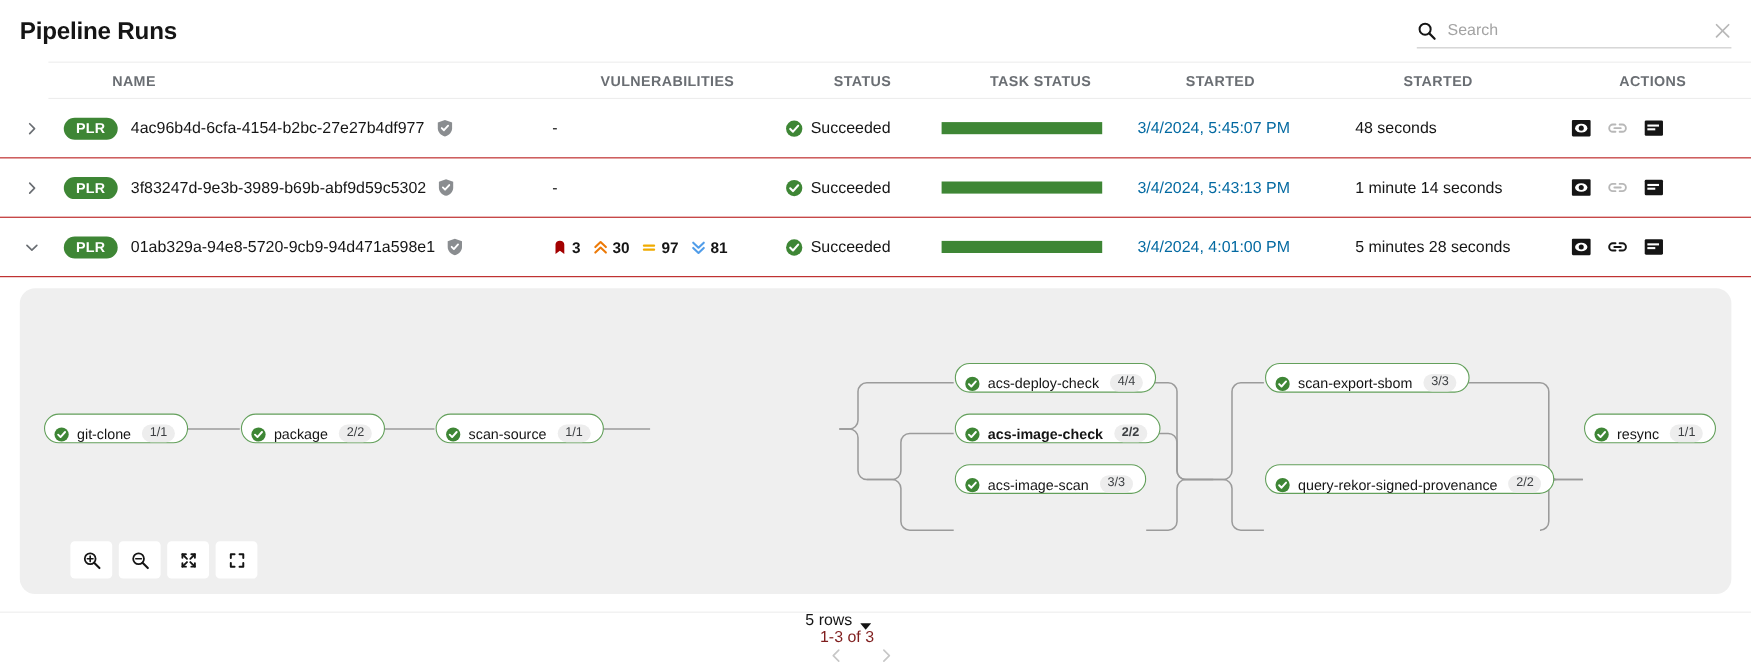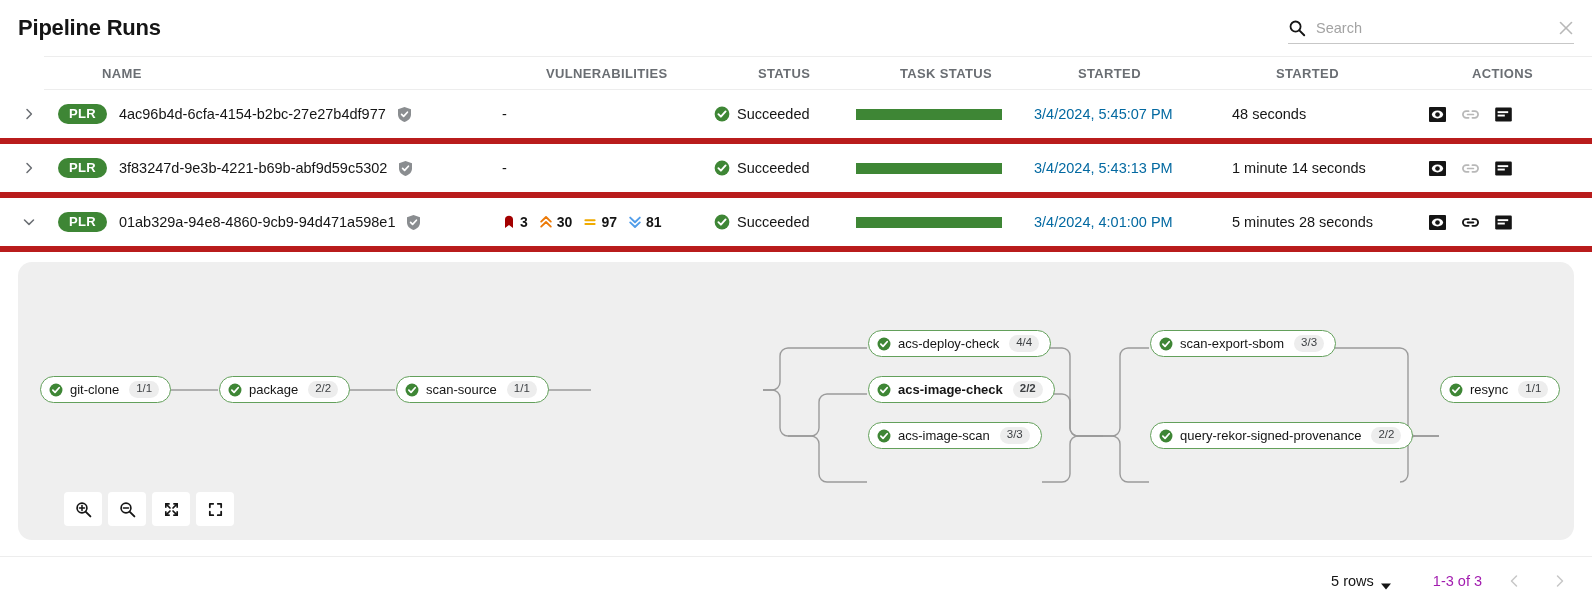--- a/index.html
+++ b/index.html
@@ -65,21 +65,21 @@
     font-size: 13px;
     font-weight: bold;
     color: #6a6e73;
     letter-spacing: 0.35px;
     margin-left: 44px;
   }
   .trow {
     display: flex;
     align-items: center;
     height: 54px;
-    border-bottom: 6px solid #b91c1c;
+    border-bottom: 1px solid #b91c1c;
     font-size: 14.5px;
   }
   .c-toggle  { width: 58px; flex: 0 0 58px; display:flex; justify-content:center; align-items:center; }
   .c-name    { width: 444px; flex: 0 0 444px; display:flex; align-items:center; }
   .c-vuln    { width: 212px; flex: 0 0 212px; display:flex; align-items:center; }
   .c-status  { width: 142px; flex: 0 0 142px; display:flex; align-items:center; }
   .c-task    { width: 178px; flex: 0 0 178px; display:flex; align-items:center; }
   .c-started { width: 198px; flex: 0 0 198px; }
   .c-dur     { width: 196px; flex: 0 0 196px; }
   .c-actions { width: 164px; flex: 0 0 164px; display:flex; align-items:center; gap: 14px; }
@@ -135,21 +135,21 @@
     height: 278px;
     background: #efefef;
     border-radius: 14px;
     overflow: hidden;
   }
   .graph-svg { position: absolute; inset: 0; width: 100%; height: 100%; }
 
   .node {
     position: absolute;
     display: flex;
-    align-items: center;
+    align-items: flex-end;
     height: 27px;
     background: #ffffff;
     border: 1.5px solid #63a05b;
     border-radius: 14px;
     padding: 0 11px 0 8px;
     white-space: nowrap;
     cursor: pointer;
   }
   .node .ok-icon { width: 14px; height: 14px; flex: 0 0 14px; }
   .node-label {
@@ -189,28 +189,29 @@
   .footer {
     position: absolute;
     left: 0; right: 0; bottom: 0;
     height: 48px;
     border-top: 1px solid #ededed;
     display: flex;
     align-items: center;
     justify-content: flex-end;
     padding-right: 26px;
     gap: 0;
+    flex-direction: column;
   }
   .rows-select {
     display: flex; align-items: center; gap: 7px;
     font-size: 14.5px; color: #151515; cursor: pointer;
     margin-right: 42px;
   }
   .caret-down { width: 10px; height: 7px; display:block; }
-  .range-text { font-size: 14.5px; color: #a21caf; margin-right: 26px; }
+  .range-text { font-size: 14.5px; color: #7f1d1d; margin-right: 26px; }
   .pager { display: flex; align-items: center; gap: 34px; }
   .pager-btn { width: 12px; height: 16px; cursor: pointer; display:block; }
 </style>
 </head>
 <body>
 
 <div class="page-header">
   <div class="page-title">Pipeline Runs</div>
 
   <div class="search-wrap">
@@ -308,21 +309,21 @@
   <div class="trow">
     <div class="c-toggle">
       <span class="chevron">
         <svg viewBox="0 0 12 12" width="12" height="12">
             <polyline points="4,1.5 8.4,6 4,10.5" fill="none" stroke="#6a6e73" stroke-width="1.5" stroke-linecap="round" stroke-linejoin="round"></polyline>
           </svg>
       </span>
     </div>
     <div class="c-name">
       <span class="plr-badge">PLR</span>
-      <span class="run-name">3f83247d-9e3b-4221-b69b-abf9d59c5302</span>
+      <span class="run-name">3f83247d-9e3b-3989-b69b-abf9d59c5302</span>
       <span class="shield-icon">
         <svg viewBox="0 0 17 17" width="17" height="17">
             <path d="M8.5 1 L15 3.3 V8.6 C15 12.2 12.2 15 8.5 16 C4.8 15 2 12.2 2 8.6 V3.3 Z" fill="#8a8d90"></path>
             <polyline points="5.6,8.4 7.6,10.4 11.4,6.2" fill="none" stroke="#ffffff" stroke-width="1.7" stroke-linecap="round" stroke-linejoin="round"></polyline>
           </svg>
       </span>
     </div>
     <div class="c-vuln">
       <span class="vuln-dash">-</span>
     </div>
@@ -370,21 +371,21 @@
   <div class="trow">
     <div class="c-toggle">
       <span class="chevron">
         <svg viewBox="0 0 12 12" width="12" height="12">
             <polyline points="1.5,4 6,8.4 10.5,4" fill="none" stroke="#6a6e73" stroke-width="1.5" stroke-linecap="round" stroke-linejoin="round"></polyline>
           </svg>
       </span>
     </div>
     <div class="c-name">
       <span class="plr-badge">PLR</span>
-      <span class="run-name">01ab329a-94e8-4860-9cb9-94d471a598e1</span>
+      <span class="run-name">01ab329a-94e8-5720-9cb9-94d471a598e1</span>
       <span class="shield-icon">
         <svg viewBox="0 0 17 17" width="17" height="17">
             <path d="M8.5 1 L15 3.3 V8.6 C15 12.2 12.2 15 8.5 16 C4.8 15 2 12.2 2 8.6 V3.3 Z" fill="#8a8d90"></path>
             <polyline points="5.6,8.4 7.6,10.4 11.4,6.2" fill="none" stroke="#ffffff" stroke-width="1.7" stroke-linecap="round" stroke-linejoin="round"></polyline>
           </svg>
       </span>
     </div>
     <div class="c-vuln">
       <div class="vuln-group">
         <span class="vuln-item">

